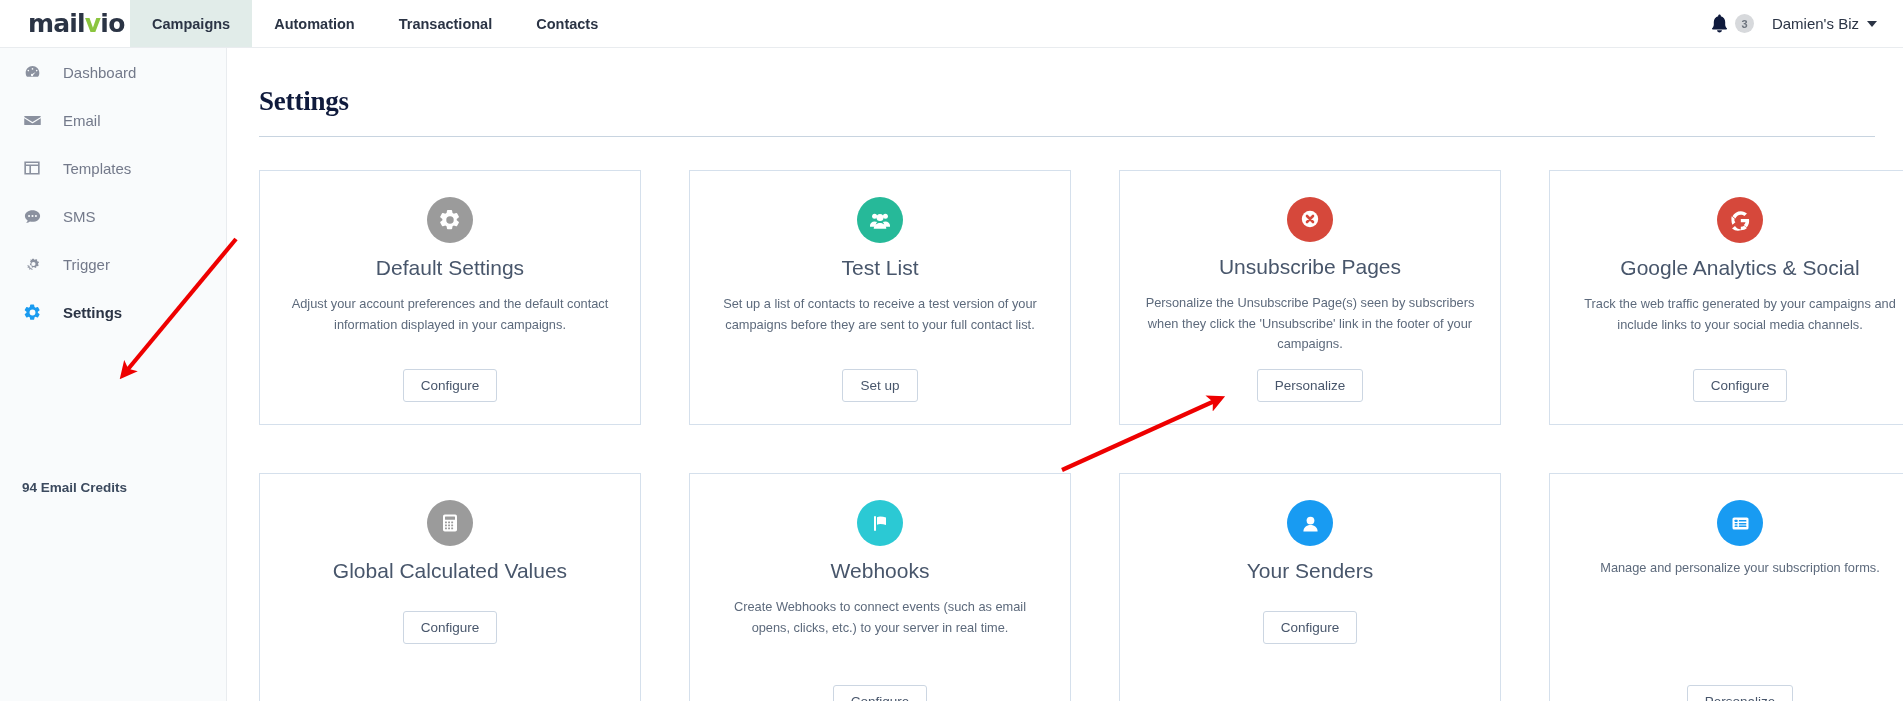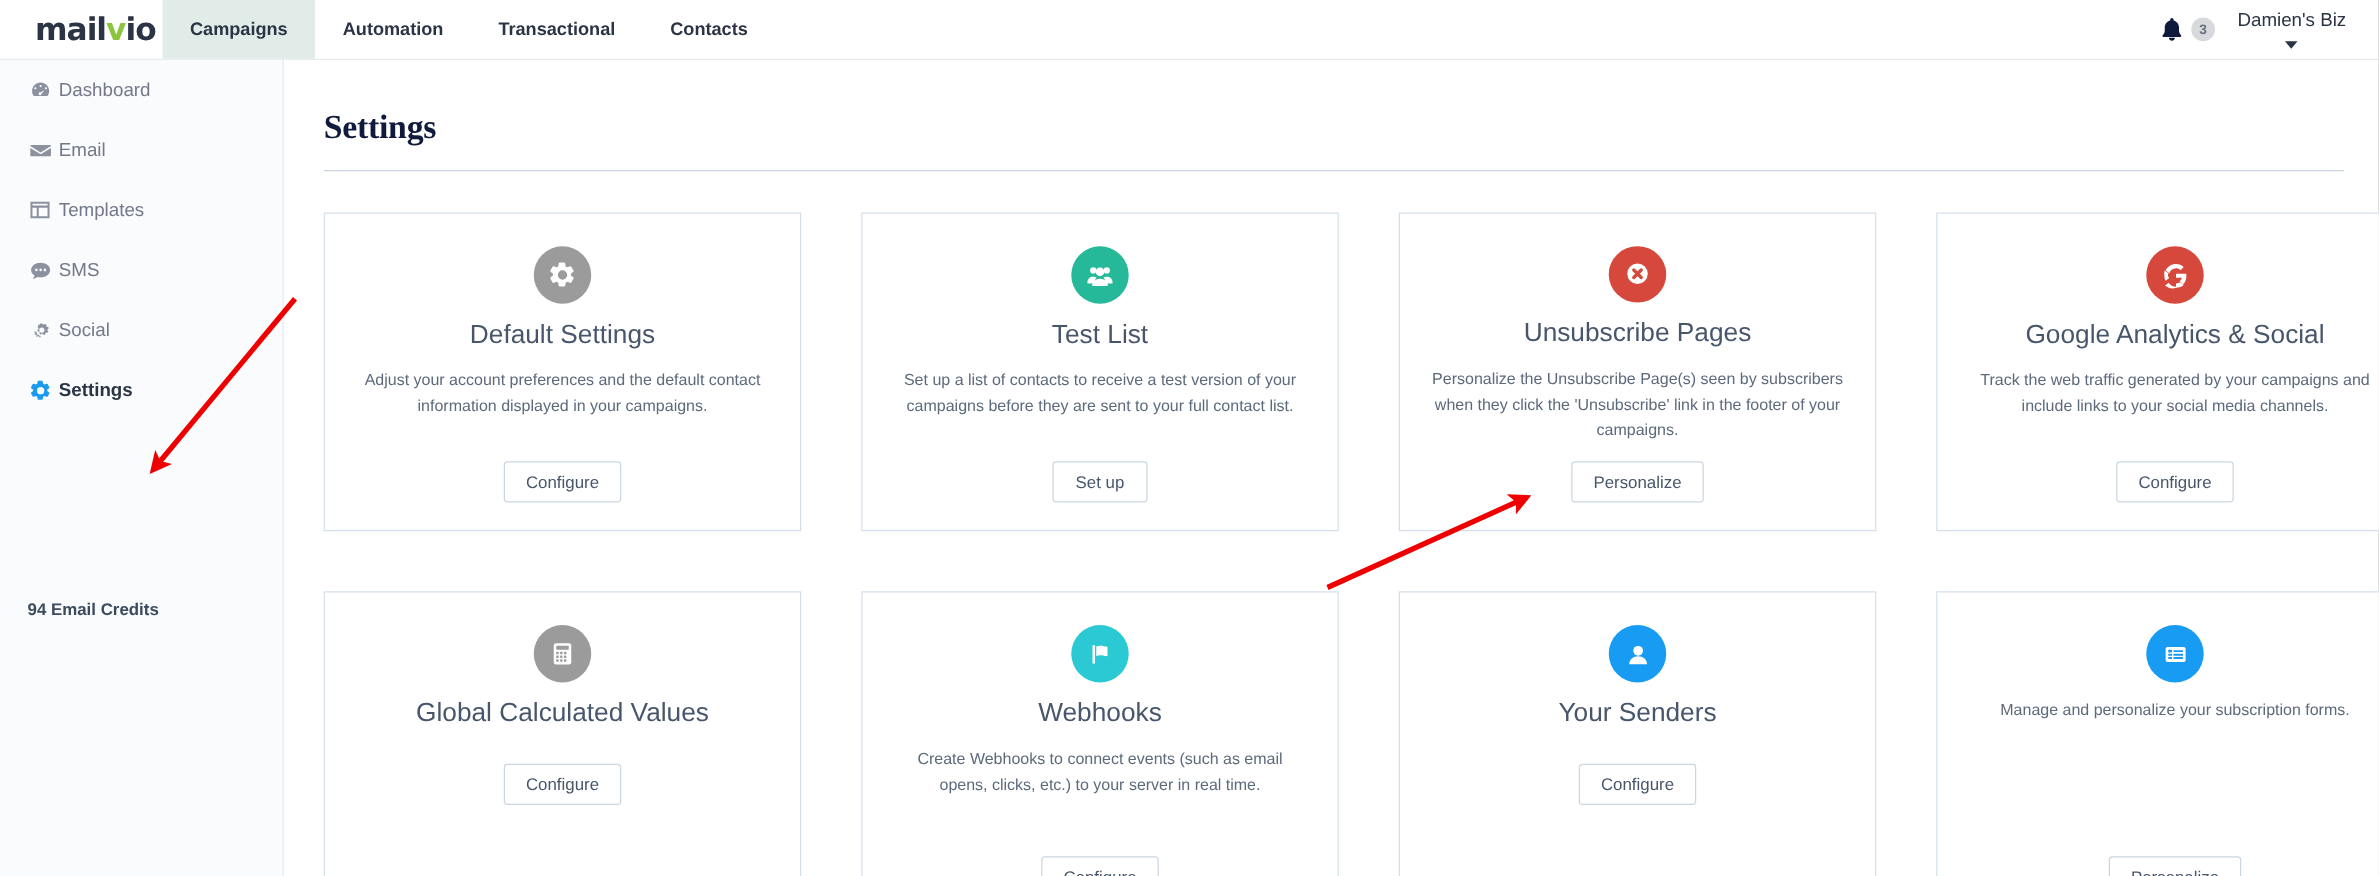--- a/index.html
+++ b/index.html
@@ -36,33 +36,33 @@
   .topbar-right {
     margin-left:auto; display:flex; align-items:center; padding-right:26px; gap:18px;
   }
   .bell-wrap { display:flex; align-items:center; gap:7px; }
   .bell-icon { width:17px; height:19px; display:block; }
   .badge {
     background:#d7d9dc; color:#6c737d; border-radius:10px;
     font-size:11px; font-weight:600; min-width:19px; height:19px;
     display:flex; align-items:center; justify-content:center; padding:0 5px;
   }
-  .acct { display:flex; align-items:center; gap:8px; font-size:15px; color:#2b3445; cursor:pointer;flex-direction:column;}
+  .acct { display:flex; align-items:center; gap:8px; font-size:15px; color:#2b3445; cursor:pointer;}
   .caret {
     width:0; height:0; border-left:5px solid transparent; border-right:5px solid transparent;
     border-top:6px solid #2b3445;
   }
 
   
   .sidebar {
     position:absolute; top:48px; left:0; width:227px; height:653px;
     background:#f9fbfc; border-right:1px solid #e9ecef;
   }
   .side-item {
-    display:flex; align-items:center; height:48px; padding-left:22px; gap:5px;
+    display:flex; align-items:center; height:48px; padding-left:22px; gap:21px;
     font-size:15px; color:#73798a; cursor:pointer;
   }
   .side-item .si-ico { width:20px; display:flex; justify-content:center; align-items:center; color:#8b919f; }
   .side-item.active { color:#2b3445; font-weight:700; }
   .side-item.active .si-ico { color:#1a9bf0; }
   .credits {
     position:absolute; top:432px; left:22px;
     font-size:13.5px; font-weight:700; color:#3c4a5e;
   }
 
@@ -188,21 +188,21 @@
       <span>SMS</span>
     </div>
 
     <div class="side-item">
       <span class="si-ico">
         <svg width="19" height="19" viewBox="0 0 20 20">
             <path fill="currentColor" d="M7.6 4.2l.7.9c.3-.1.7-.2 1-.2l.5-1h1.6l.5 1c.3 0 .7.1 1 .2l.7-.9 1.4.8-.3 1.1c.25.25.45.5.6.8l1.1-.1.4 1.5-1 .5c0 .35 0 .7-.1 1l.9.6-.8 1.4-1.1-.3c-.25.25-.5.45-.8.6l.1 1.1-1.5.4-.5-1a4 4 0 0 1-1-.1l-.6.9-1.4-.8.3-1.1a3.6 3.6 0 0 1-.6-.8l-1.1.1-.4-1.5 1-.5c0-.35 0-.7.1-1l-.9-.6.8-1.4zM11 7.3a2.2 2.2 0 1 0 0 4.4 2.2 2.2 0 0 0 0-4.4z"></path>
             <path fill="currentColor" d="M4.4 10.6l.9 1.4-.6.7.5.9.9-.2.5.6-.3.9 1 .5.6-.7.8.2.3.9 1.1-.2v-.95l-1-.35-.5-.8-1-.1-.6-.8.1-1-.8-.6-1.9-.4z" opacity=".85"></path>
           </svg>
       </span>
-      <span>Social</span>
+      <span>Trigger</span>
     </div>
 
 
     <div class="side-item active">
       <span class="si-ico">
         <svg width="19" height="19" viewBox="0 0 20 20">
             <path fill="currentColor" d="M17.2 11.5l-1.6-1.2c.05-.4.05-.8 0-1.2l1.6-1.2c.25-.2.32-.55.17-.84l-1.5-2.6a.68.68 0 0 0-.82-.3l-1.9.72c-.33-.25-.68-.46-1.05-.62l-.3-2c-.05-.33-.33-.57-.67-.57h-3c-.34 0-.62.24-.67.57l-.3 2c-.37.16-.72.37-1.05.62l-1.9-.72a.68.68 0 0 0-.82.3l-1.5 2.6c-.15.29-.08.64.17.84l1.6 1.2a6 6 0 0 0 0 1.2l-1.6 1.2c-.25.2-.32.55-.17.84l1.5 2.6c.17.29.51.41.82.3l1.9-.72c.33.25.68.46 1.05.62l.3 2c.05.33.33.57.67.57h3c.34 0 .62-.24.67-.57l.3-2c.37-.16.72-.37 1.05-.62l1.9.72c.31.11.65-.01.82-.3l1.5-2.6a.68.68 0 0 0-.17-.84zM10 13.1a3.1 3.1 0 1 1 0-6.2 3.1 3.1 0 0 1 0 6.2z"></path>
           </svg>
       </span>
       <span>Settings</span>

